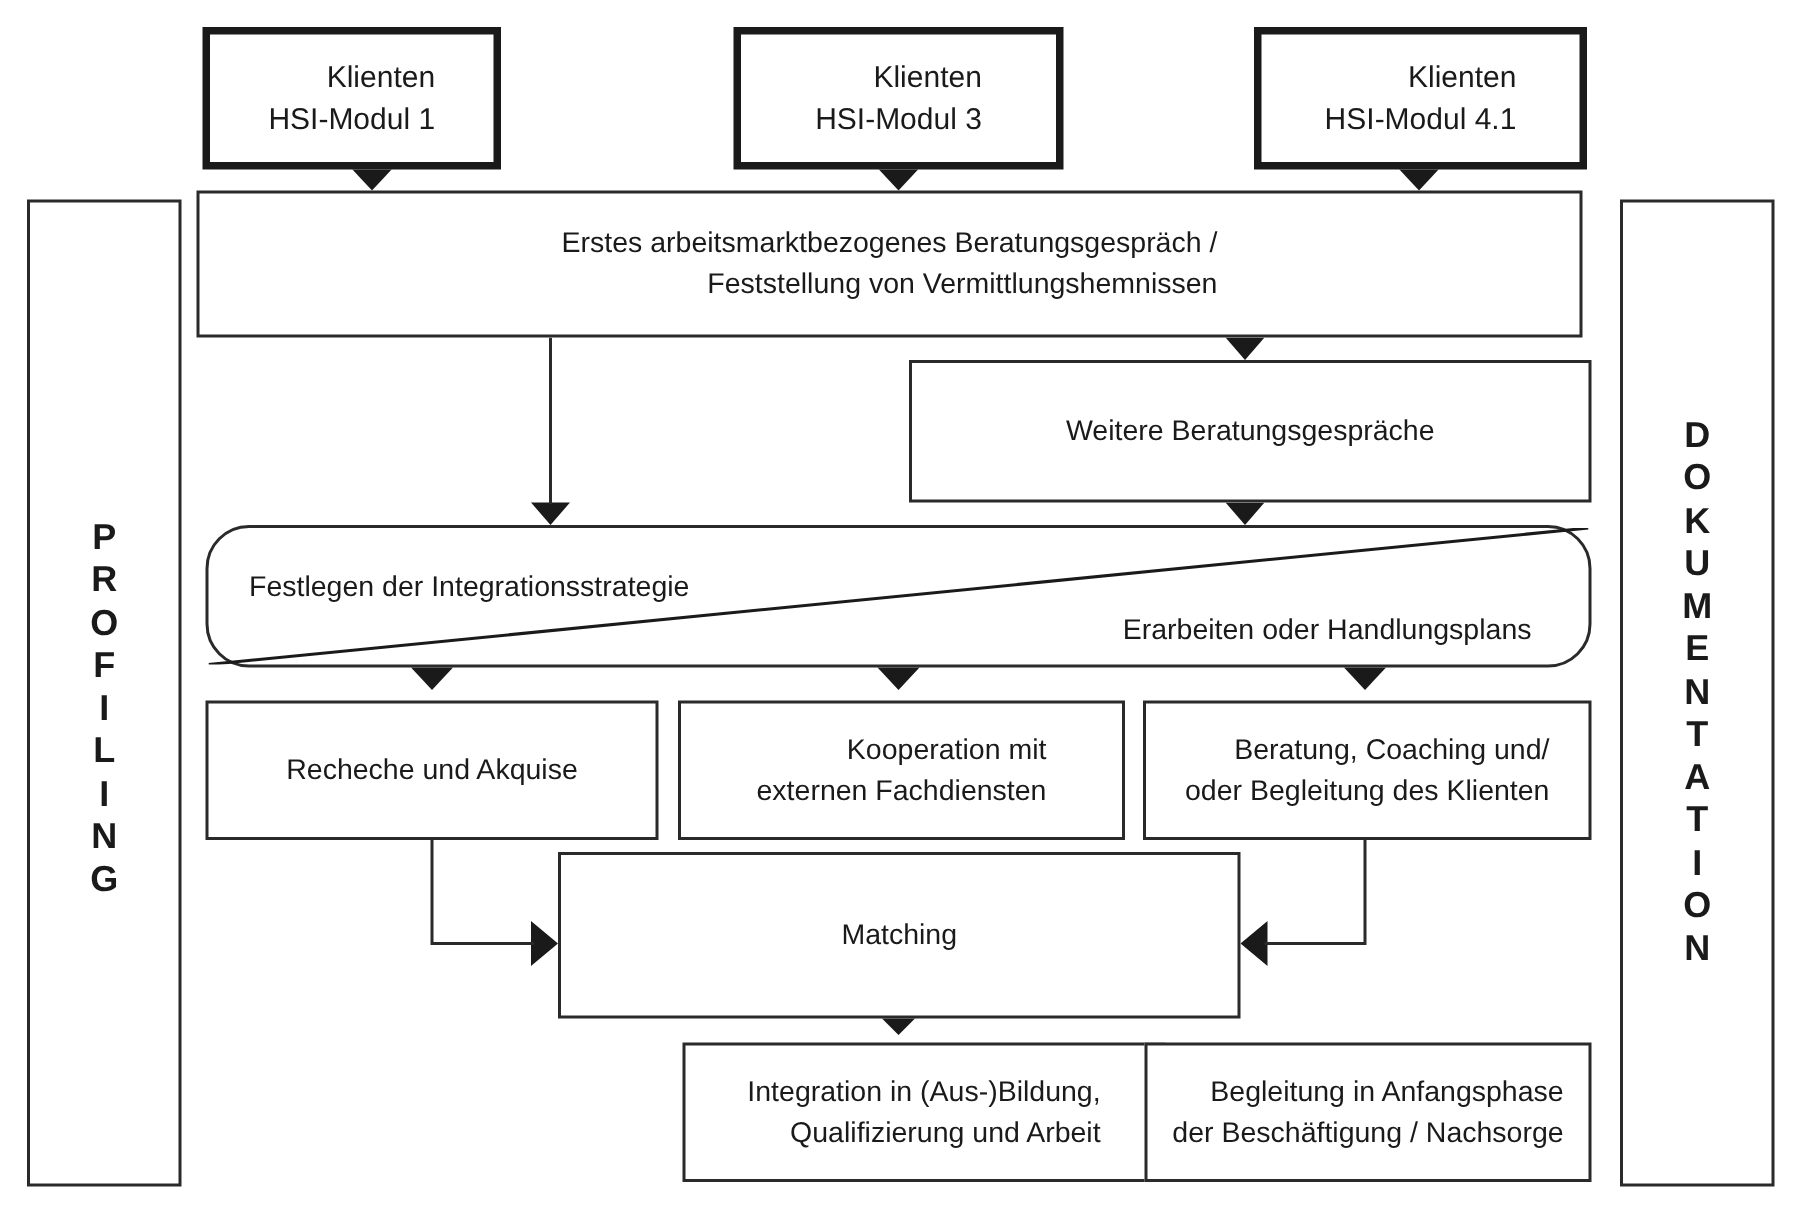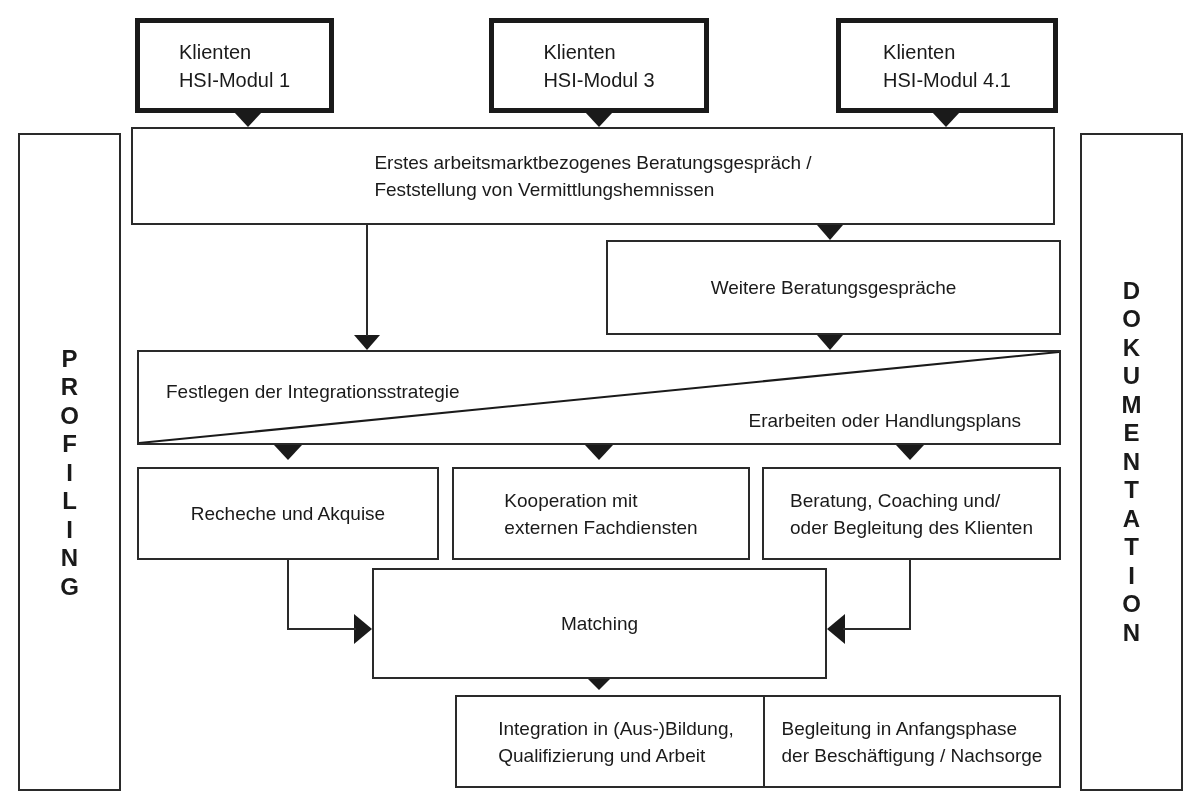--- a/index.html
+++ b/index.html
@@ -1,20 +1,20 @@
 <!DOCTYPE html>
 <html><head>
 <meta charset="utf-8">
 <style>
   html, body { margin: 0; padding: 0; background: #ffffff; }
   body { width: 1200px; height: 807px; position: relative; overflow: hidden;
          font-family: "Liberation Sans", sans-serif; color: #1a1a1a; }
   svg.wires { position: absolute; left: 0; top: 0; width: 1200px; height: 807px; }
   .box { position: absolute; box-sizing: border-box; border: 2px solid #2a2a2a; background: #ffffff;
-         display: flex; align-items: center; justify-content: center; text-align: left;
+         display: flex; align-items: center; justify-content: center; text-align: right;
          font-size: 19px; line-height: 27px; white-space: pre-line; }
   .box.thick { border-width: 5px; border-color: #1a1a1a; font-size: 20px; line-height: 28px; }
   .vertical { position: absolute; box-sizing: border-box; border: 2px solid #2a2a2a; background: #fff;
               display: flex; flex-direction: column; align-items: center; justify-content: center; }
   .vertical span { font-weight: bold; font-size: 24px; line-height: 28.5px; }
   .label { position: absolute; font-size: 19px; }
 </style>
 </head>
 <body>
 
@@ -87,21 +87,21 @@
 
 <div class="box" style="left:131px;top:127px;width:924px;height:98px;">
   <div>Erstes arbeitsmarktbezogenes Beratungsgespräch /
 Feststellung von Vermittlungshemnissen</div>
 </div>
 
 <div class="box" style="left:606px;top:240px;width:455px;height:95px;">
   <div>Weitere Beratungsgespräche</div>
 </div>
 
-<div class="box" style="left:137px;top:350px;width:924px;height:95px;display:block;">
+<div class="box" style="left:137px;top:350px;width:924px;height:95px;display:block;border-radius:29px;">
   <svg style="position:absolute;left:0;top:0;width:100%;height:100%;" viewBox="0 0 920 91" preserveAspectRatio="none">
     <line x1="0" y1="91" x2="920" y2="0" stroke="#1a1a1a" stroke-width="2"></line>
   </svg>
   <span class="label" style="left:27px;top:26px;">Festlegen der Integrationsstrategie</span>
   <span class="label" style="right:38px;top:55px;">Erarbeiten oder Handlungsplans</span>
 </div>
 
 <div class="box" style="left:137px;top:467px;width:302px;height:93px;">
   <div>Recheche und Akquise</div>
 </div>

